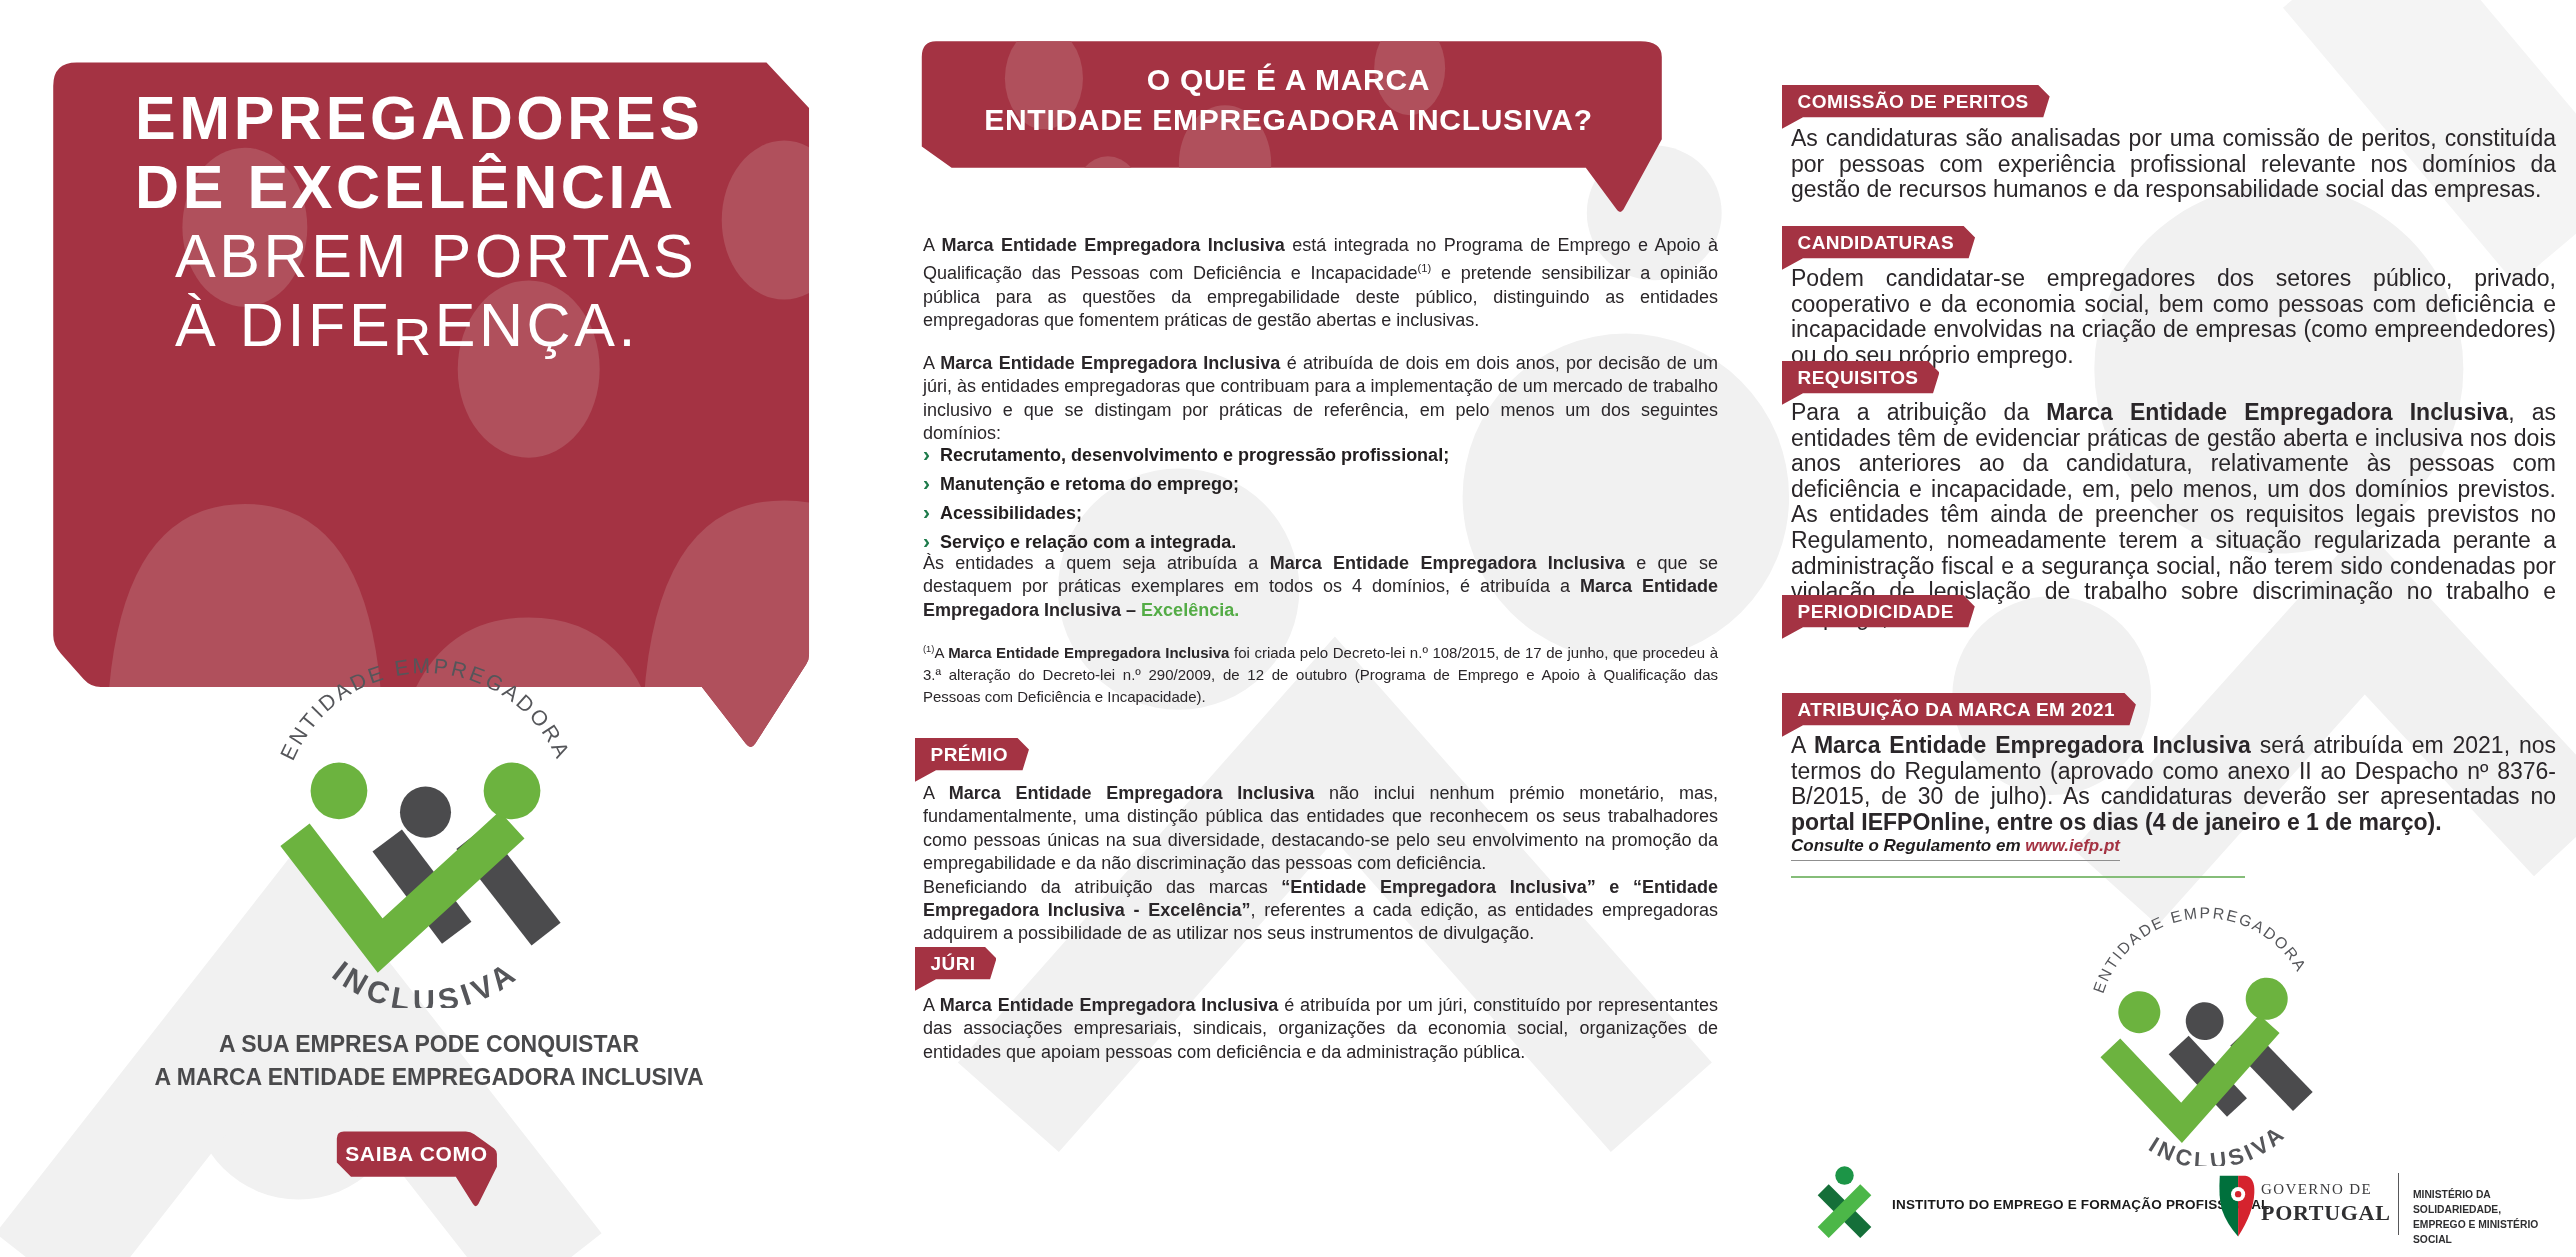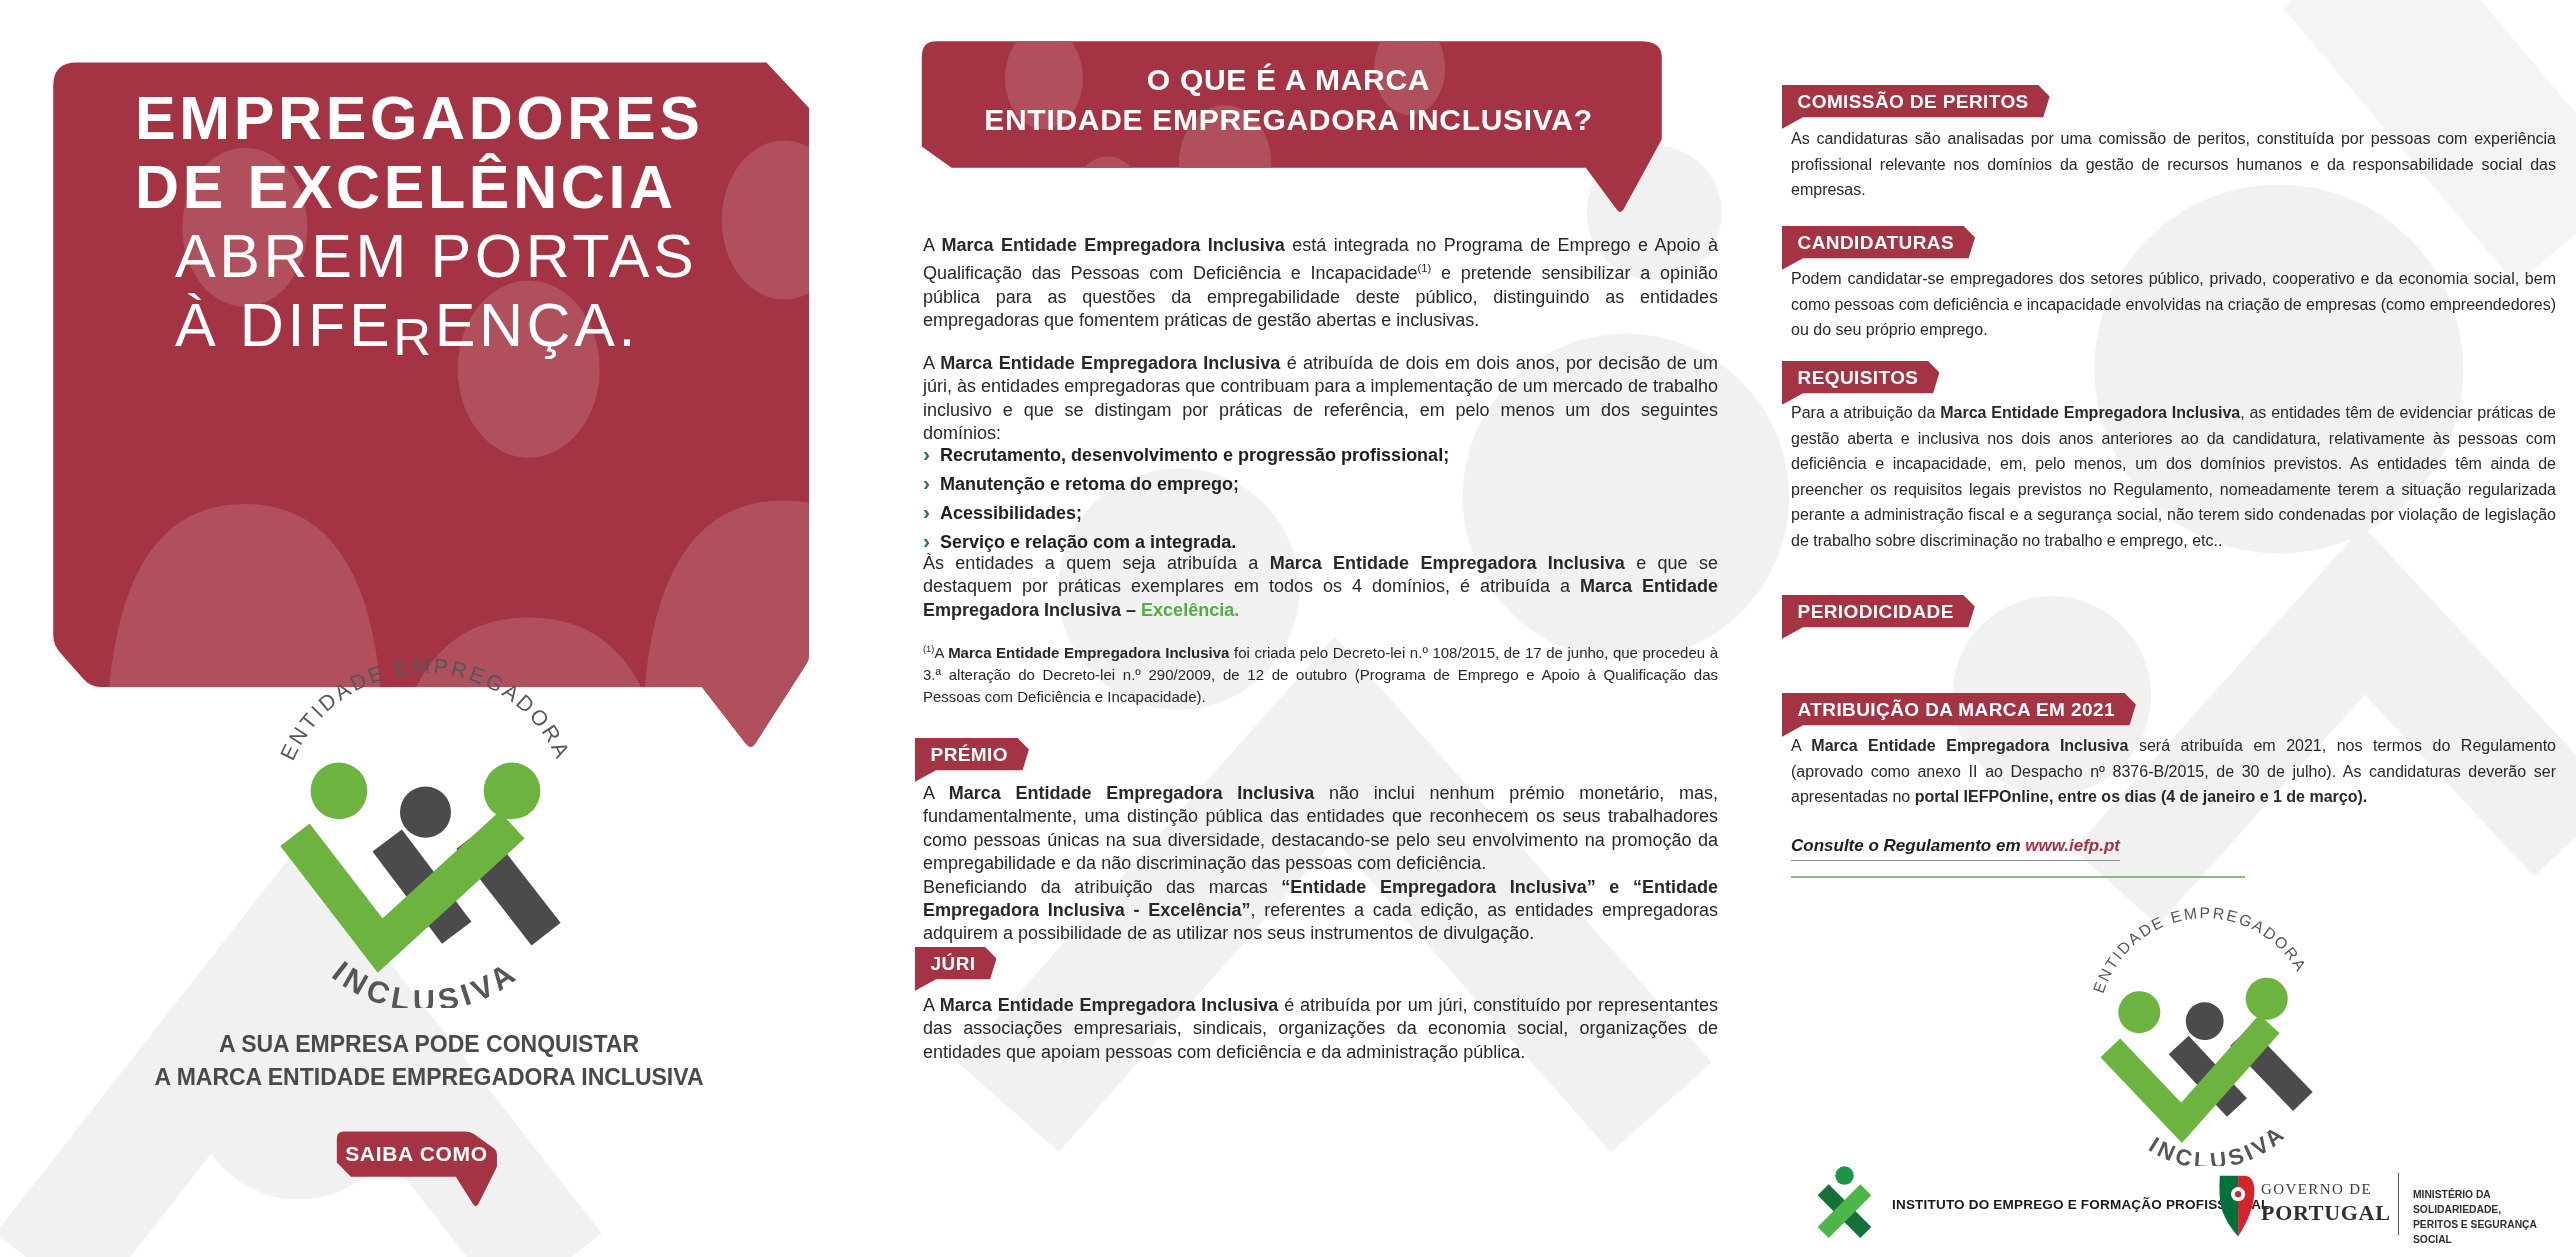--- a/index.html
+++ b/index.html
@@ -26,21 +26,21 @@
                font-weight:700;font-size:30px;line-height:40px;letter-spacing:0.7px;}
   
   .badge{position:absolute;z-index:2;color:#fff;font-weight:700;font-size:19px;letter-spacing:0.4px;}
   .badge::before{content:"";position:absolute;inset:0;background:var(--red);
     clip-path:polygon(0 0, calc(100% - 11.4px) 0, 100% 11.4px, calc(100% - 6.4px) calc(100% - 11.4px),
                       21px calc(100% - 11.4px), 0 100%);}
   .badge span{position:relative;display:block;padding:5.7px 21px 17px 15.6px;line-height:21px;}
   
   .para{position:absolute;z-index:2;left:923px;width:795px;font-size:18px;line-height:23.4px;
         text-align:justify;color:var(--text);}
-  .para-r{position:absolute;z-index:2;left:1791px;width:765px;font-size:16px;line-height:25.6px;
+  .para-r{position:absolute;z-index:2;left:1791px;width:765px;font-size:23px;line-height:25.6px;
           text-align:justify;color:var(--text);}
   .footnote{position:absolute;z-index:2;left:923px;width:795px;font-size:15px;line-height:22px;
             text-align:justify;color:var(--text);}
   .b{font-weight:700;}
   .green{color:var(--green_text);margin-top:25px;}
   .redtxt{color:var(--red);}
   .sup{vertical-align:super;font-size:.62em;}
   .u{border-bottom:1.4px solid #8F8F8F;padding-bottom:5px;font-style:italic;}
   .bullets{position:absolute;z-index:2;left:923px;top:440px;font-size:18px;font-weight:700;
            color:#211D1E;}
@@ -242,17 +242,17 @@
     <path d="M8 4 H34 V90 Q18 72 11 52 Q6 36 8 4 Z" fill="#00703C"></path>
     <path d="M34 4 H44 Q58 6 57 28 Q56 56 34 90 Z" fill="#D5232E"></path>
     <circle cx="34" cy="30" r="10" fill="#FFFFFF"></circle>
     <circle cx="34" cy="30" r="4.5" fill="#D5232E"></circle>
   </svg>
   <div class="abs gov-line1">GOVERNO DE</div>
   <div class="abs gov-line2">PORTUGAL</div>
   <div class="abs gov-divider"></div>
   <div class="abs ministry">
     <div>MINISTÉRIO DA SOLIDARIEDADE,</div>
-    <div>PERITOS E SEGURANÇA SOCIAL</div>
+    <div>EMPREGO E MINISTÉRIO SOCIAL</div>
   </div>
 
 </div>
 
 
 </body></html>

